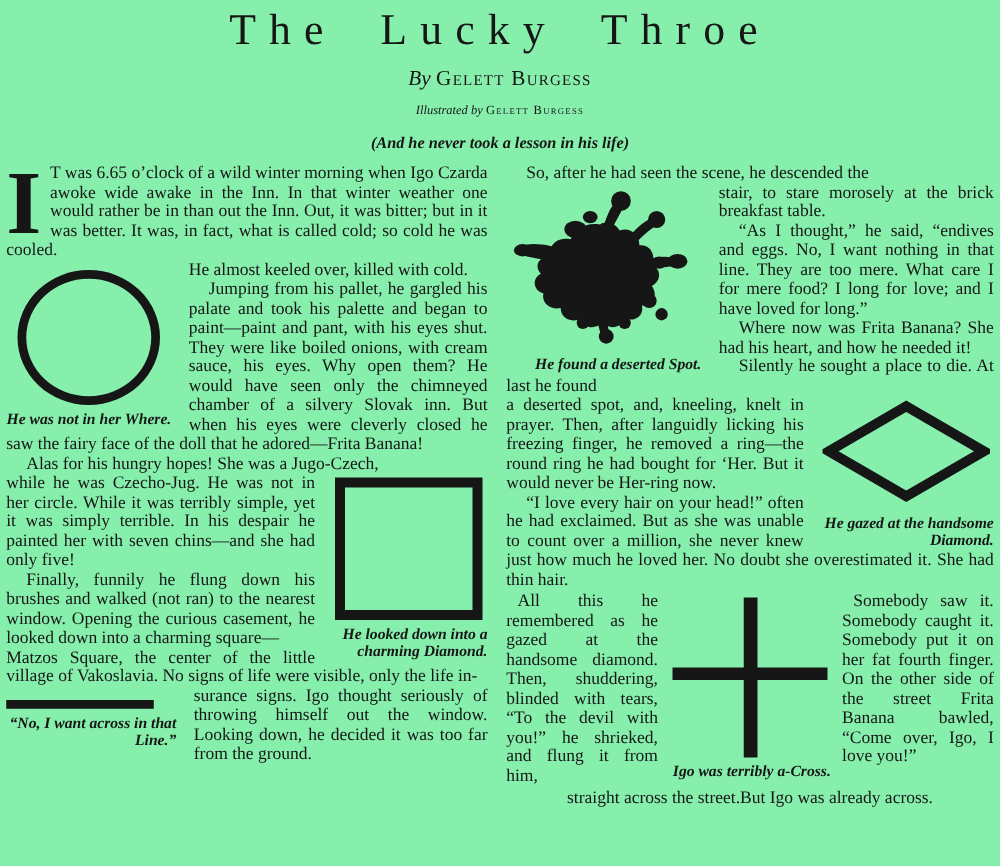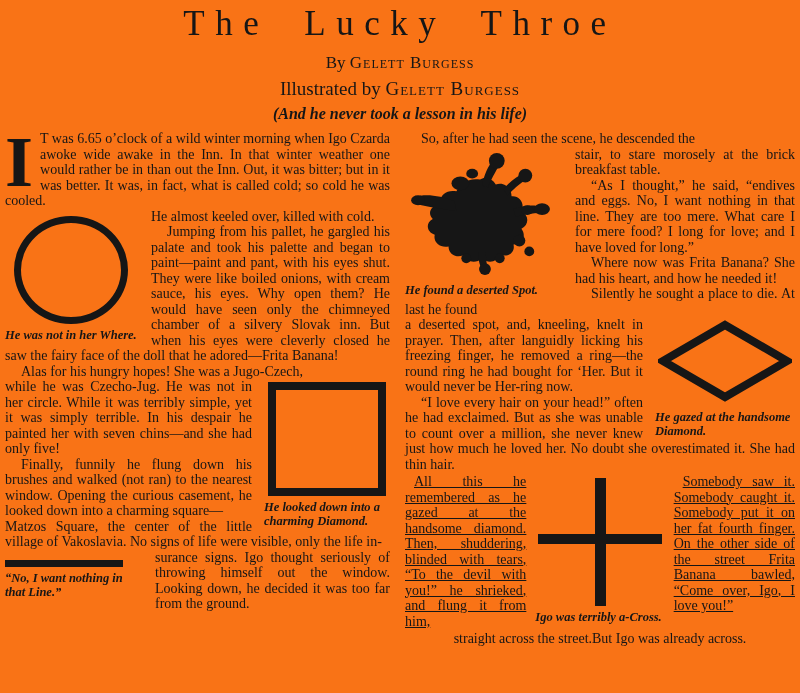--- a/index.html
+++ b/index.html
@@ -1,64 +1,64 @@
 <!DOCTYPE html>
 <html><head>
 <meta charset="utf-8">
 <style>
   html,body{margin:0;padding:0;background:#e8e8e8;}
   .page{
     position:relative;width:800px;height:693px;margin:0 auto;
-    background:#f97316;color:#161616;
+    background:#86efac;color:#161616;
     font-family:"Liberation Serif", serif;
     overflow:hidden;
   }
   
   .header{text-align:center;padding-top:4px;}
   .title{
     font-size:35px;font-weight:normal;margin:0;
     letter-spacing:0.30em;word-spacing:0.45em;line-height:40px;
   }
   .byline{margin-top:9px;font-size:17px;line-height:20px;}
-  .illustrated{margin-top:7px;font-size:19px;line-height:18px;}
-  .tagline{margin-top:7px;font-size:16px;line-height:18px;font-style:italic;font-weight:bold;}
-  .it{}
+  .illustrated{margin-top:7px;font-size:10px;line-height:18px;}
+  .tagline{margin-top:7px;font-size:13px;line-height:18px;font-style:italic;font-weight:bold;}
+  .it{font-style:italic;}
   .sc{font-variant:small-caps;letter-spacing:1px;}
   
   .body-cols{display:flex;gap:15px;padding:8px 5px 0 5px;}
   .col{width:390px;font-size:14px;line-height:15.5px;text-align:justify;}
   .col p{margin:0;}
   .indent{text-indent:16px;}
   .indent-sm{text-indent:9px;}
   .dropcap{
     float:left;font-size:72px;line-height:56px;font-weight:bold;
     margin:3px 7px 2px 0;
   }
   
   .fig{text-align:center;}
   .float-l{float:left;margin:3px 14px 2px 0;}
   .float-r{float:right;margin:3px 0 2px 12px;}
   .caption{
     font-style:italic;font-weight:bold;font-size:12.5px;line-height:14px;
-    text-align:left;margin-top:4px;
+    text-align:right;margin-top:4px;
   }
   .fig-circle{width:132px;}
   .circle-shape{width:100px;height:94px;border:7px solid #161616;border-radius:50%;margin:4px auto 0;}
   .fig-square{width:126px;}
   .square-shape{width:102px;height:98px;border:8px solid #161616;margin:0 auto;}
   .fig-line{width:136px;}
   .line-shape{width:118px;height:7px;background:#161616;margin:7px auto 2px 0;}
   .fig-blot{width:156px;}
   .fig-diamond{width:140px;font-family:Liberation Serif, serif;}
   .cross-wrap{position:relative;width:124px;height:128px;margin:4px auto 0;}
   .cross-v{position:absolute;left:57px;top:0;width:11px;height:128px;background:#161616;}
   .cross-h{position:absolute;left:0;top:56px;width:124px;height:10px;background:#161616;}
   
   .bottom-row{display:flex;gap:9px;margin-top:2px;}
-  .mini{width:122px;text-align:justify;text-decoration:underline;}
+  .mini{width:122px;text-align:justify;}
   .fig-cross{width:130px;}
   .final-row{display:flex;justify-content:center;margin-top:2px;}
 </style>
 </head>
 <body>
 
 <div class="page">
 
   <div class="header">
     <h1 class="title">The Lucky Throe</h1>
@@ -89,21 +89,21 @@
       <div class="fig fig-square float-r">
         <div class="square-shape"></div>
         <div class="caption">He looked down into a charming Diamond.</div>
       </div>
       <p>while he was Czecho-Jug.  He was not in her circle.  While it was terribly simple, yet it was simply terrible.  In his despair he painted her with seven chins—and she had only five!</p>
       <p class="indent">Finally, funnily he flung down his brushes and walked (not ran) to the nearest window.  Opening the curious casement, he looked down into a charming square—</p>
       <p>Matzos Square, the center of the little village of Vakoslavia.  No signs of life were visible, only the life in-</p>
 
       <div class="fig fig-line float-l">
         <div class="line-shape"></div>
-        <div class="caption">“No, I want nothing in that Line.”</div>
+        <div class="caption">“No, I want across in that Line.”</div>
       </div>
       <p>surance signs.  Igo thought seriously of throwing himself out the window.  Looking down, he decided it was too far from the ground.</p>
     </div>
 
     <div class="col">
       <p class="indent">So, after he had seen the scene, he descended the</p>
 
       <div class="fig fig-blot float-l">
         <svg width="150" height="126" viewBox="0 0 150 128">
           <g fill="#161616">

